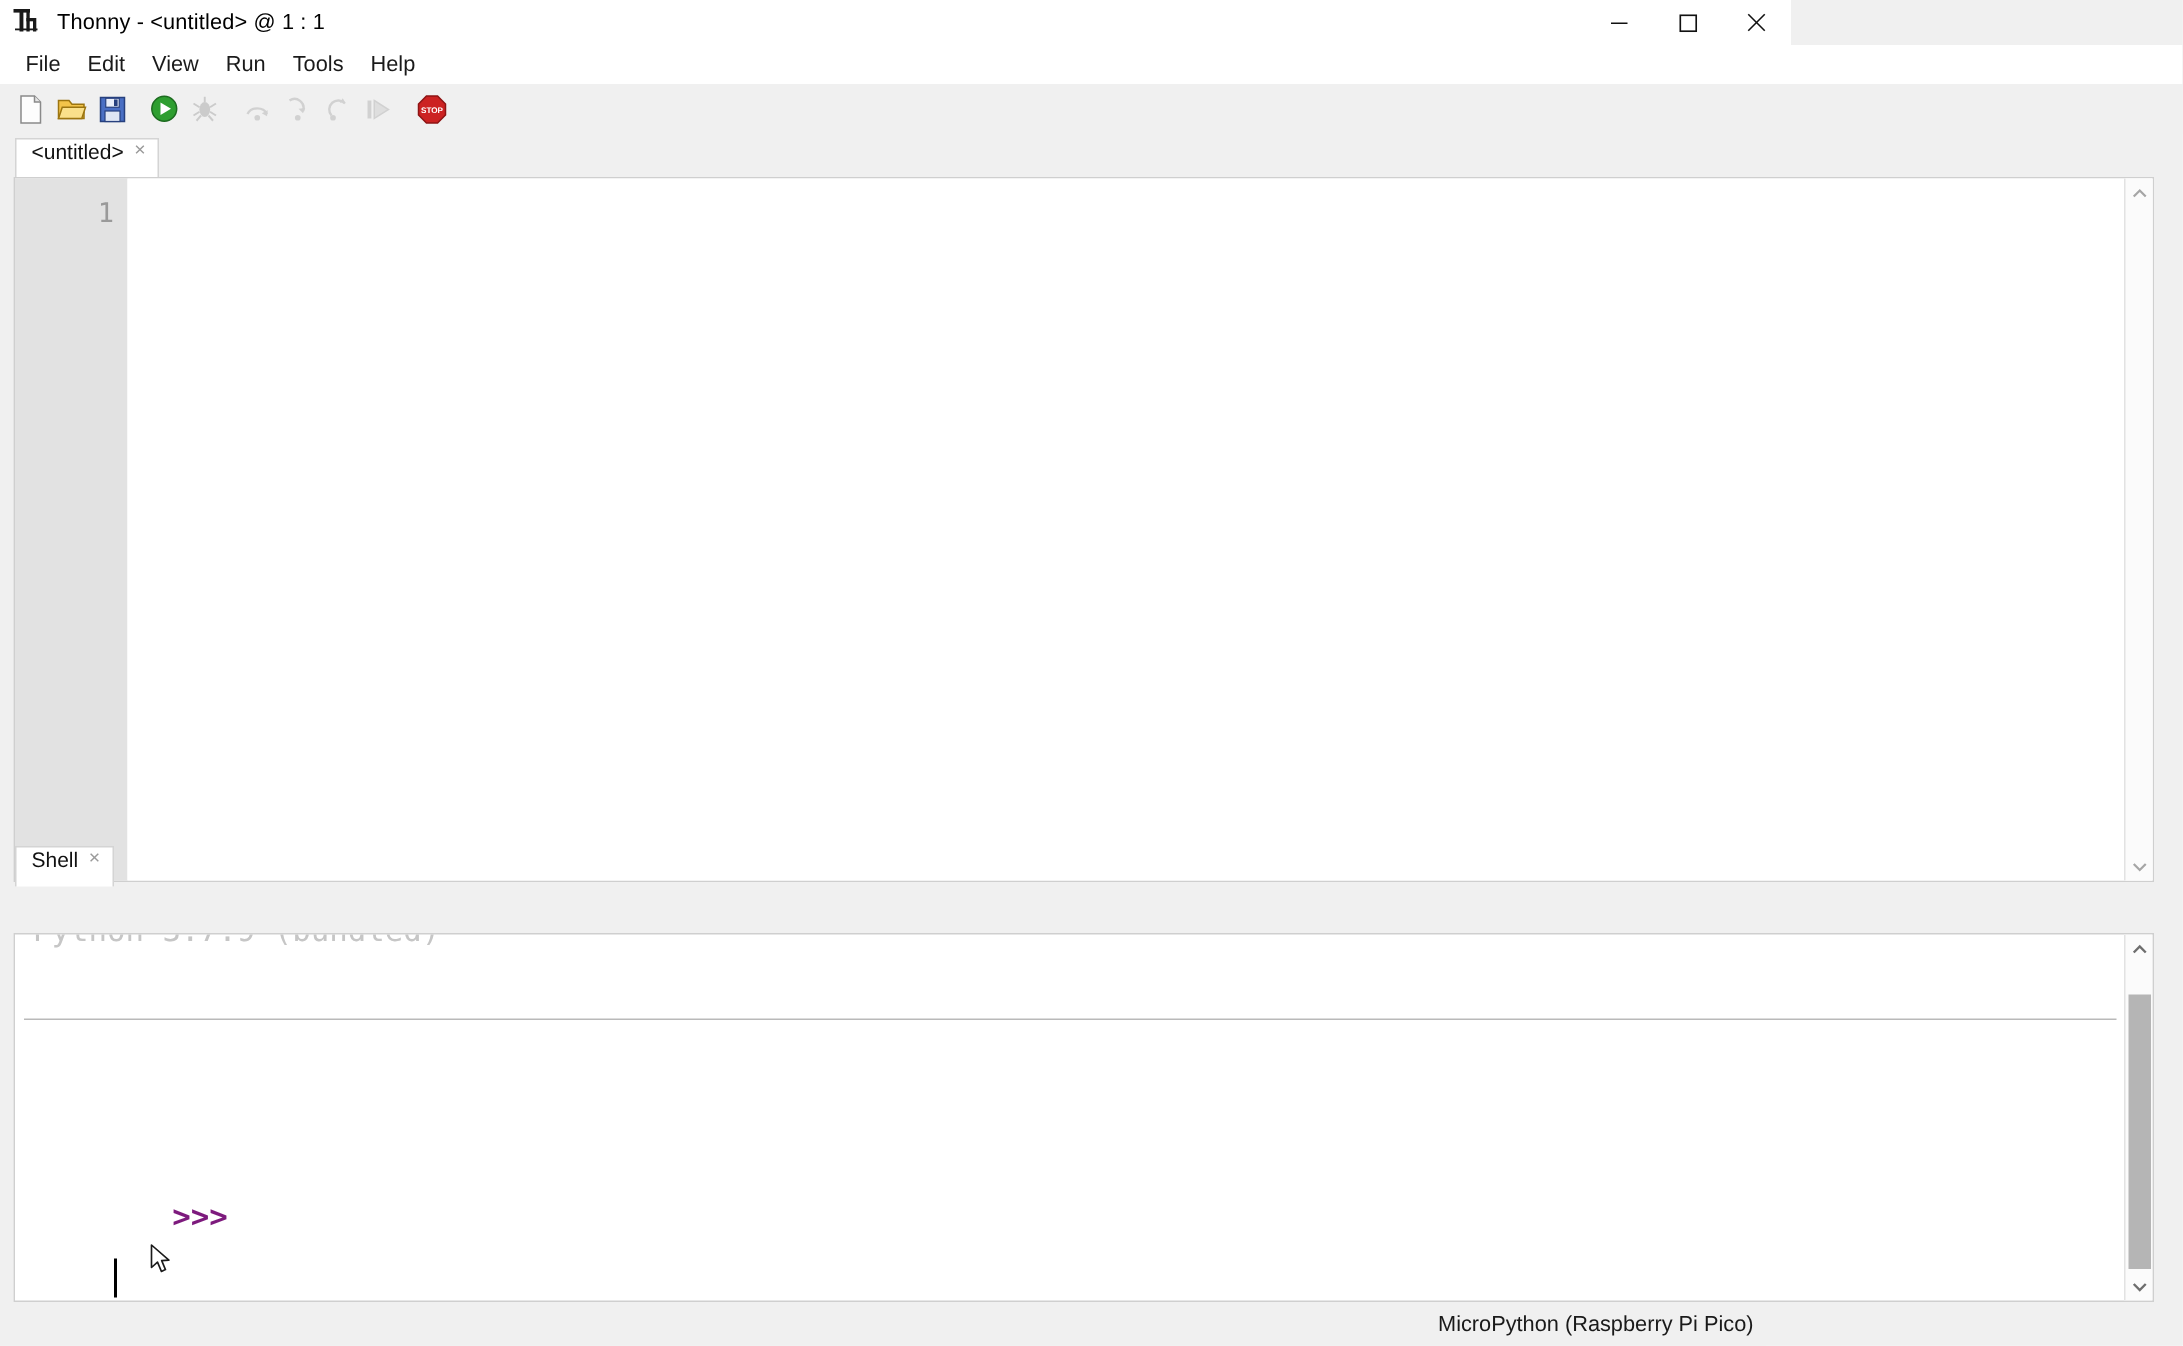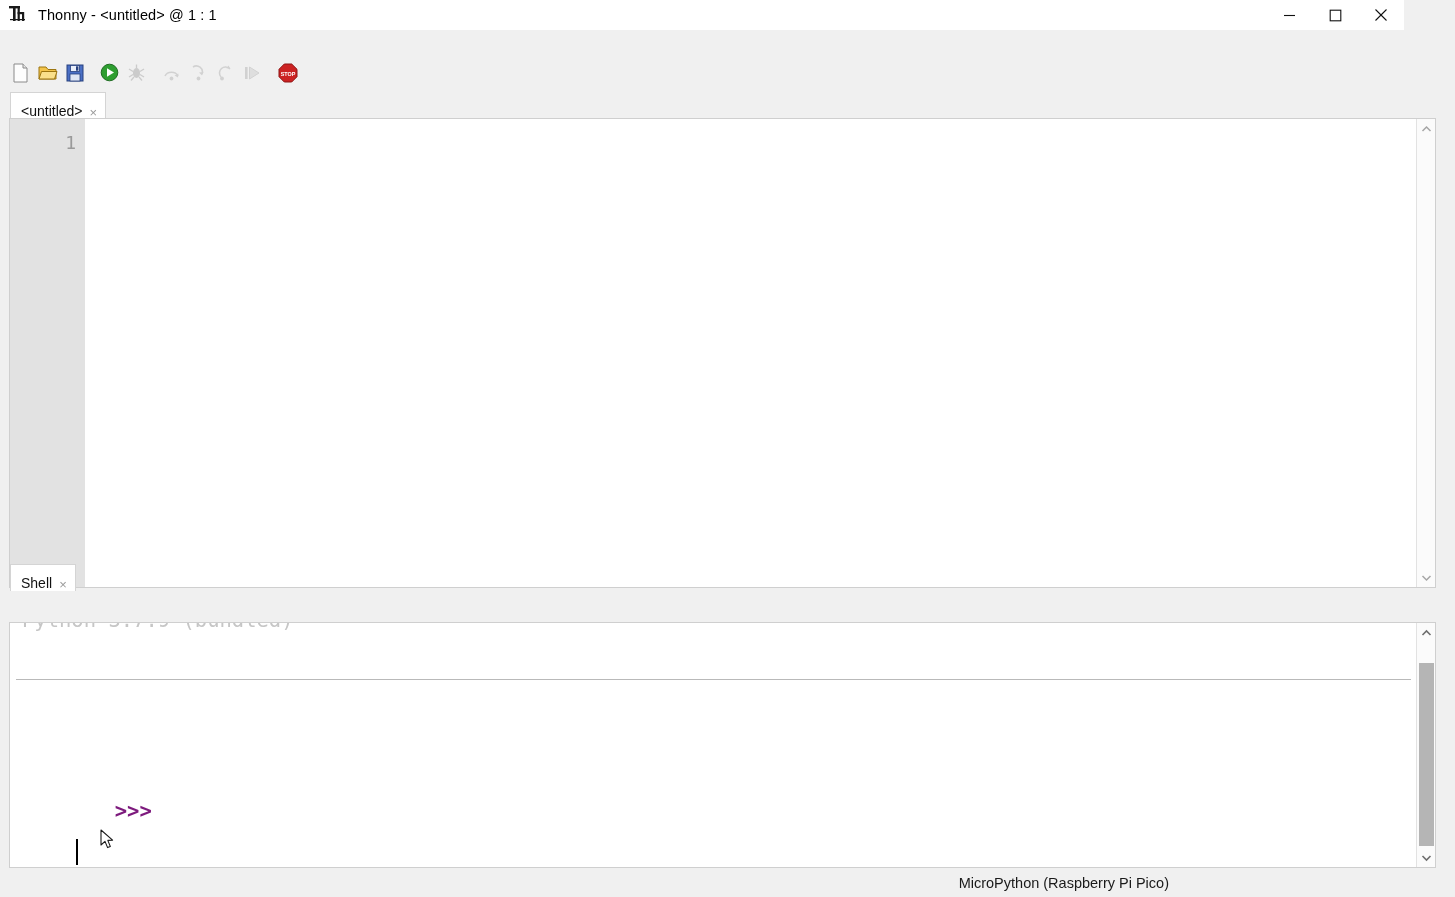--- a/index.html
+++ b/index.html
@@ -6,21 +6,21 @@
   html, body {
     width: 1455px; height: 897px;
     background: #f0f0f0;
     font-family: "Liberation Sans", sans-serif;
     overflow: hidden;
   }
   #app { position: relative; width: 1455px; height: 897px; background: #f0f0f0; }
 
   
   .titlebar {
-    position: absolute; top: 0; left: 0; width: 1404px; height: 30px;
+    position: absolute; top: 0; left: 0; width: 1194px; height: 30px;
     background: #ffffff;
     display: flex; align-items: center;
   }
   .title-icon { width: 22px; height: 20px; margin-left: 8px; position: relative; flex: none; }
   .title-icon svg { display:block; }
   .title-text {
     font-size: 14.5px; color: #000; margin-left: 8px;
     white-space: nowrap; letter-spacing: .1px;
   }
   .winbtns { position: absolute; right: 0; top: 0; height: 30px; display: flex; }
@@ -47,21 +47,21 @@
   .tb-gap { width: 8px; }
   .tb-btn svg { display:block; }
 
   
   .editor-tabbar {
     position: absolute; top: 92px; left: 8px; width: 1447px; height: 27px;
   }
   .tab {
     position: absolute; top: 0; left: 2px; height: 27px;
     background: #ffffff; border: 1px solid #d4d4d4; border-bottom: none;
-    display: flex; align-items: flex-end; padding: 0 8px 0 10px;
+    display: flex; align-items: flex-start; padding: 0 8px 0 10px;
   }
   .tab-label { font-size: 14px; color: #111; white-space: nowrap; }
   .tab-close { font-size: 13px; color: #9a9a9a; margin-left: 7px; line-height: 1; }
 
   .editor-panel {
     position: absolute; top: 118px; left: 9px; width: 1427px; height: 470px;
     background: #ffffff; border: 1px solid #cfcfcf;
   }
   .gutter {
     position: absolute; top: 0; left: 0; width: 75px; height: 100%;
@@ -160,20 +160,28 @@
       </div>
       <div class="winbtn">
         <svg width="14" height="14" viewBox="0 0 14 14">
           <line x1="1.5" y1="1.5" x2="12.5" y2="12.5" stroke="#111" stroke-width="1.1"></line>
           <line x1="12.5" y1="1.5" x2="1.5" y2="12.5" stroke="#111" stroke-width="1.1"></line>
         </svg>
       </div>
     </div>
   </div>
 
+  <div class="menubar">
+    <div class="menu-item">File</div>
+    <div class="menu-item">Edit</div>
+    <div class="menu-item">View</div>
+    <div class="menu-item">Run</div>
+    <div class="menu-item">Tools</div>
+    <div class="menu-item">Help</div>
+  </div>
 
   <div class="toolbar">
     <div class="tb-btn">
       <svg width="18" height="20" viewBox="0 0 18 20">
         <path d="M2 1 L11 1 L15 5 L15 19 L2 19 Z" fill="#fdfdfd" stroke="#8a8a8a" stroke-width="1"></path>
         <path d="M11 1 L11 5 L15 5" fill="#e6e6e6" stroke="#8a8a8a" stroke-width="1"></path>
       </svg>
     </div>
     <div class="tb-btn">
       <svg width="20" height="19" viewBox="0 0 20 19">

